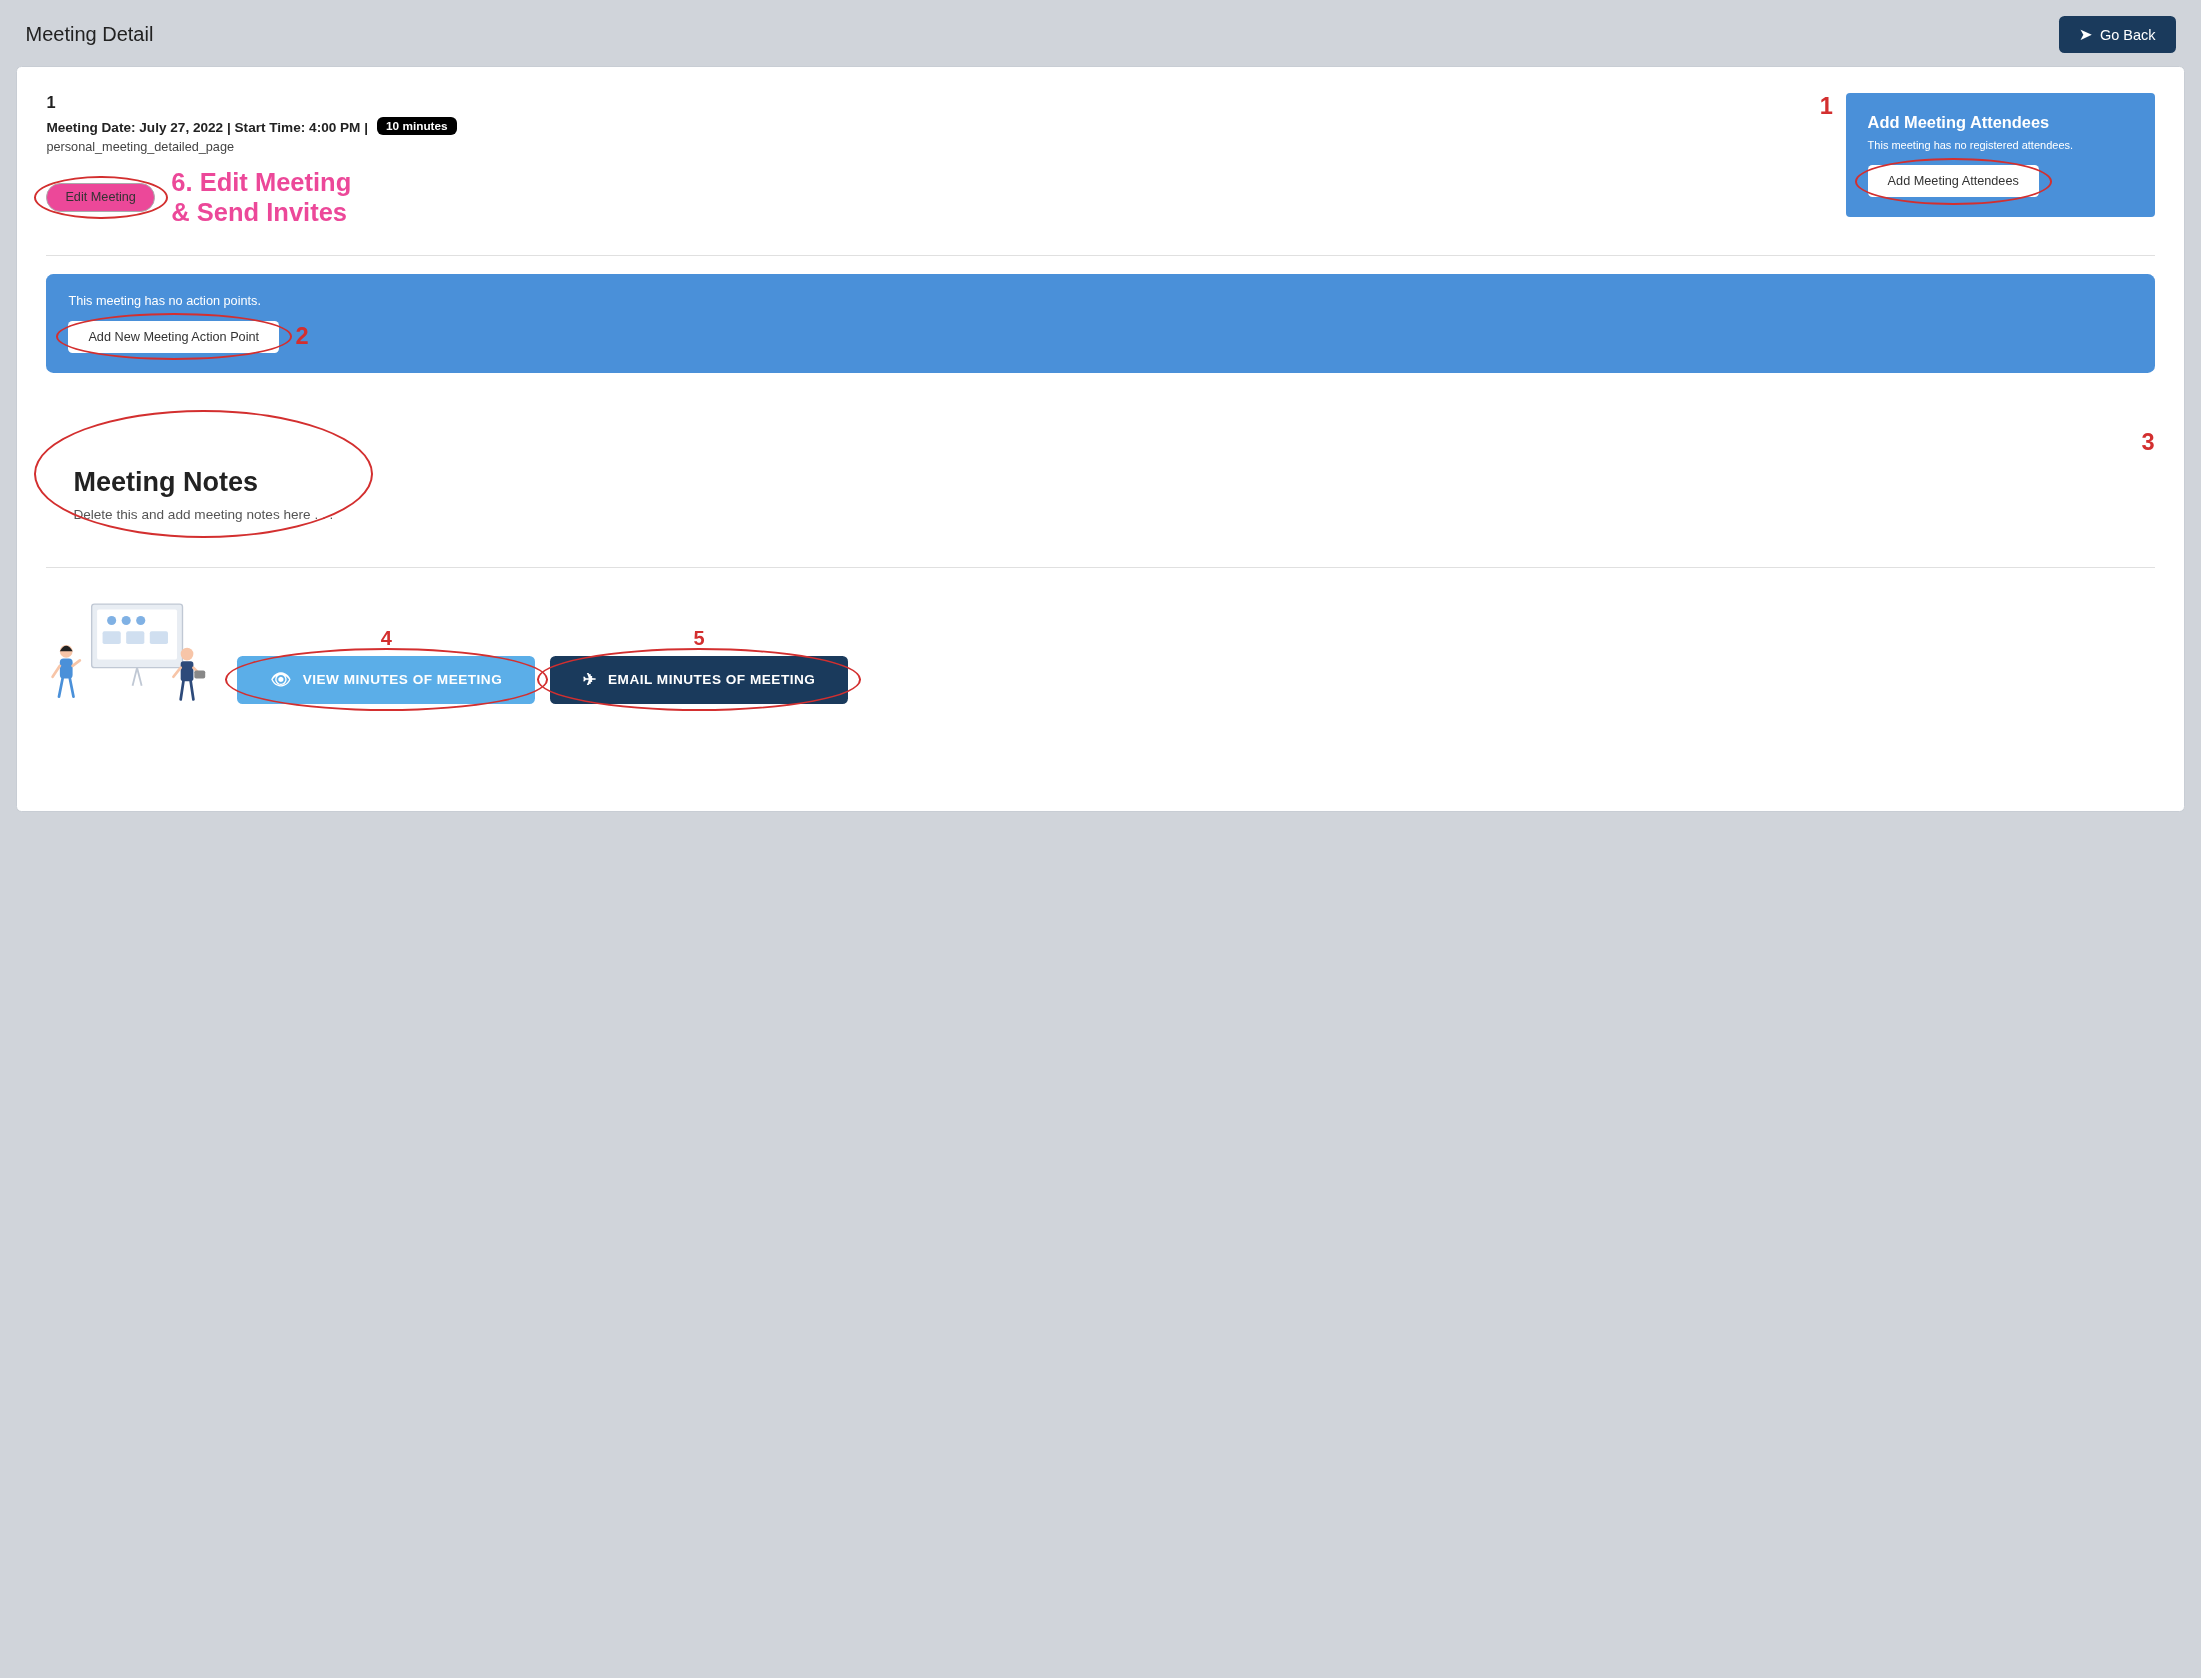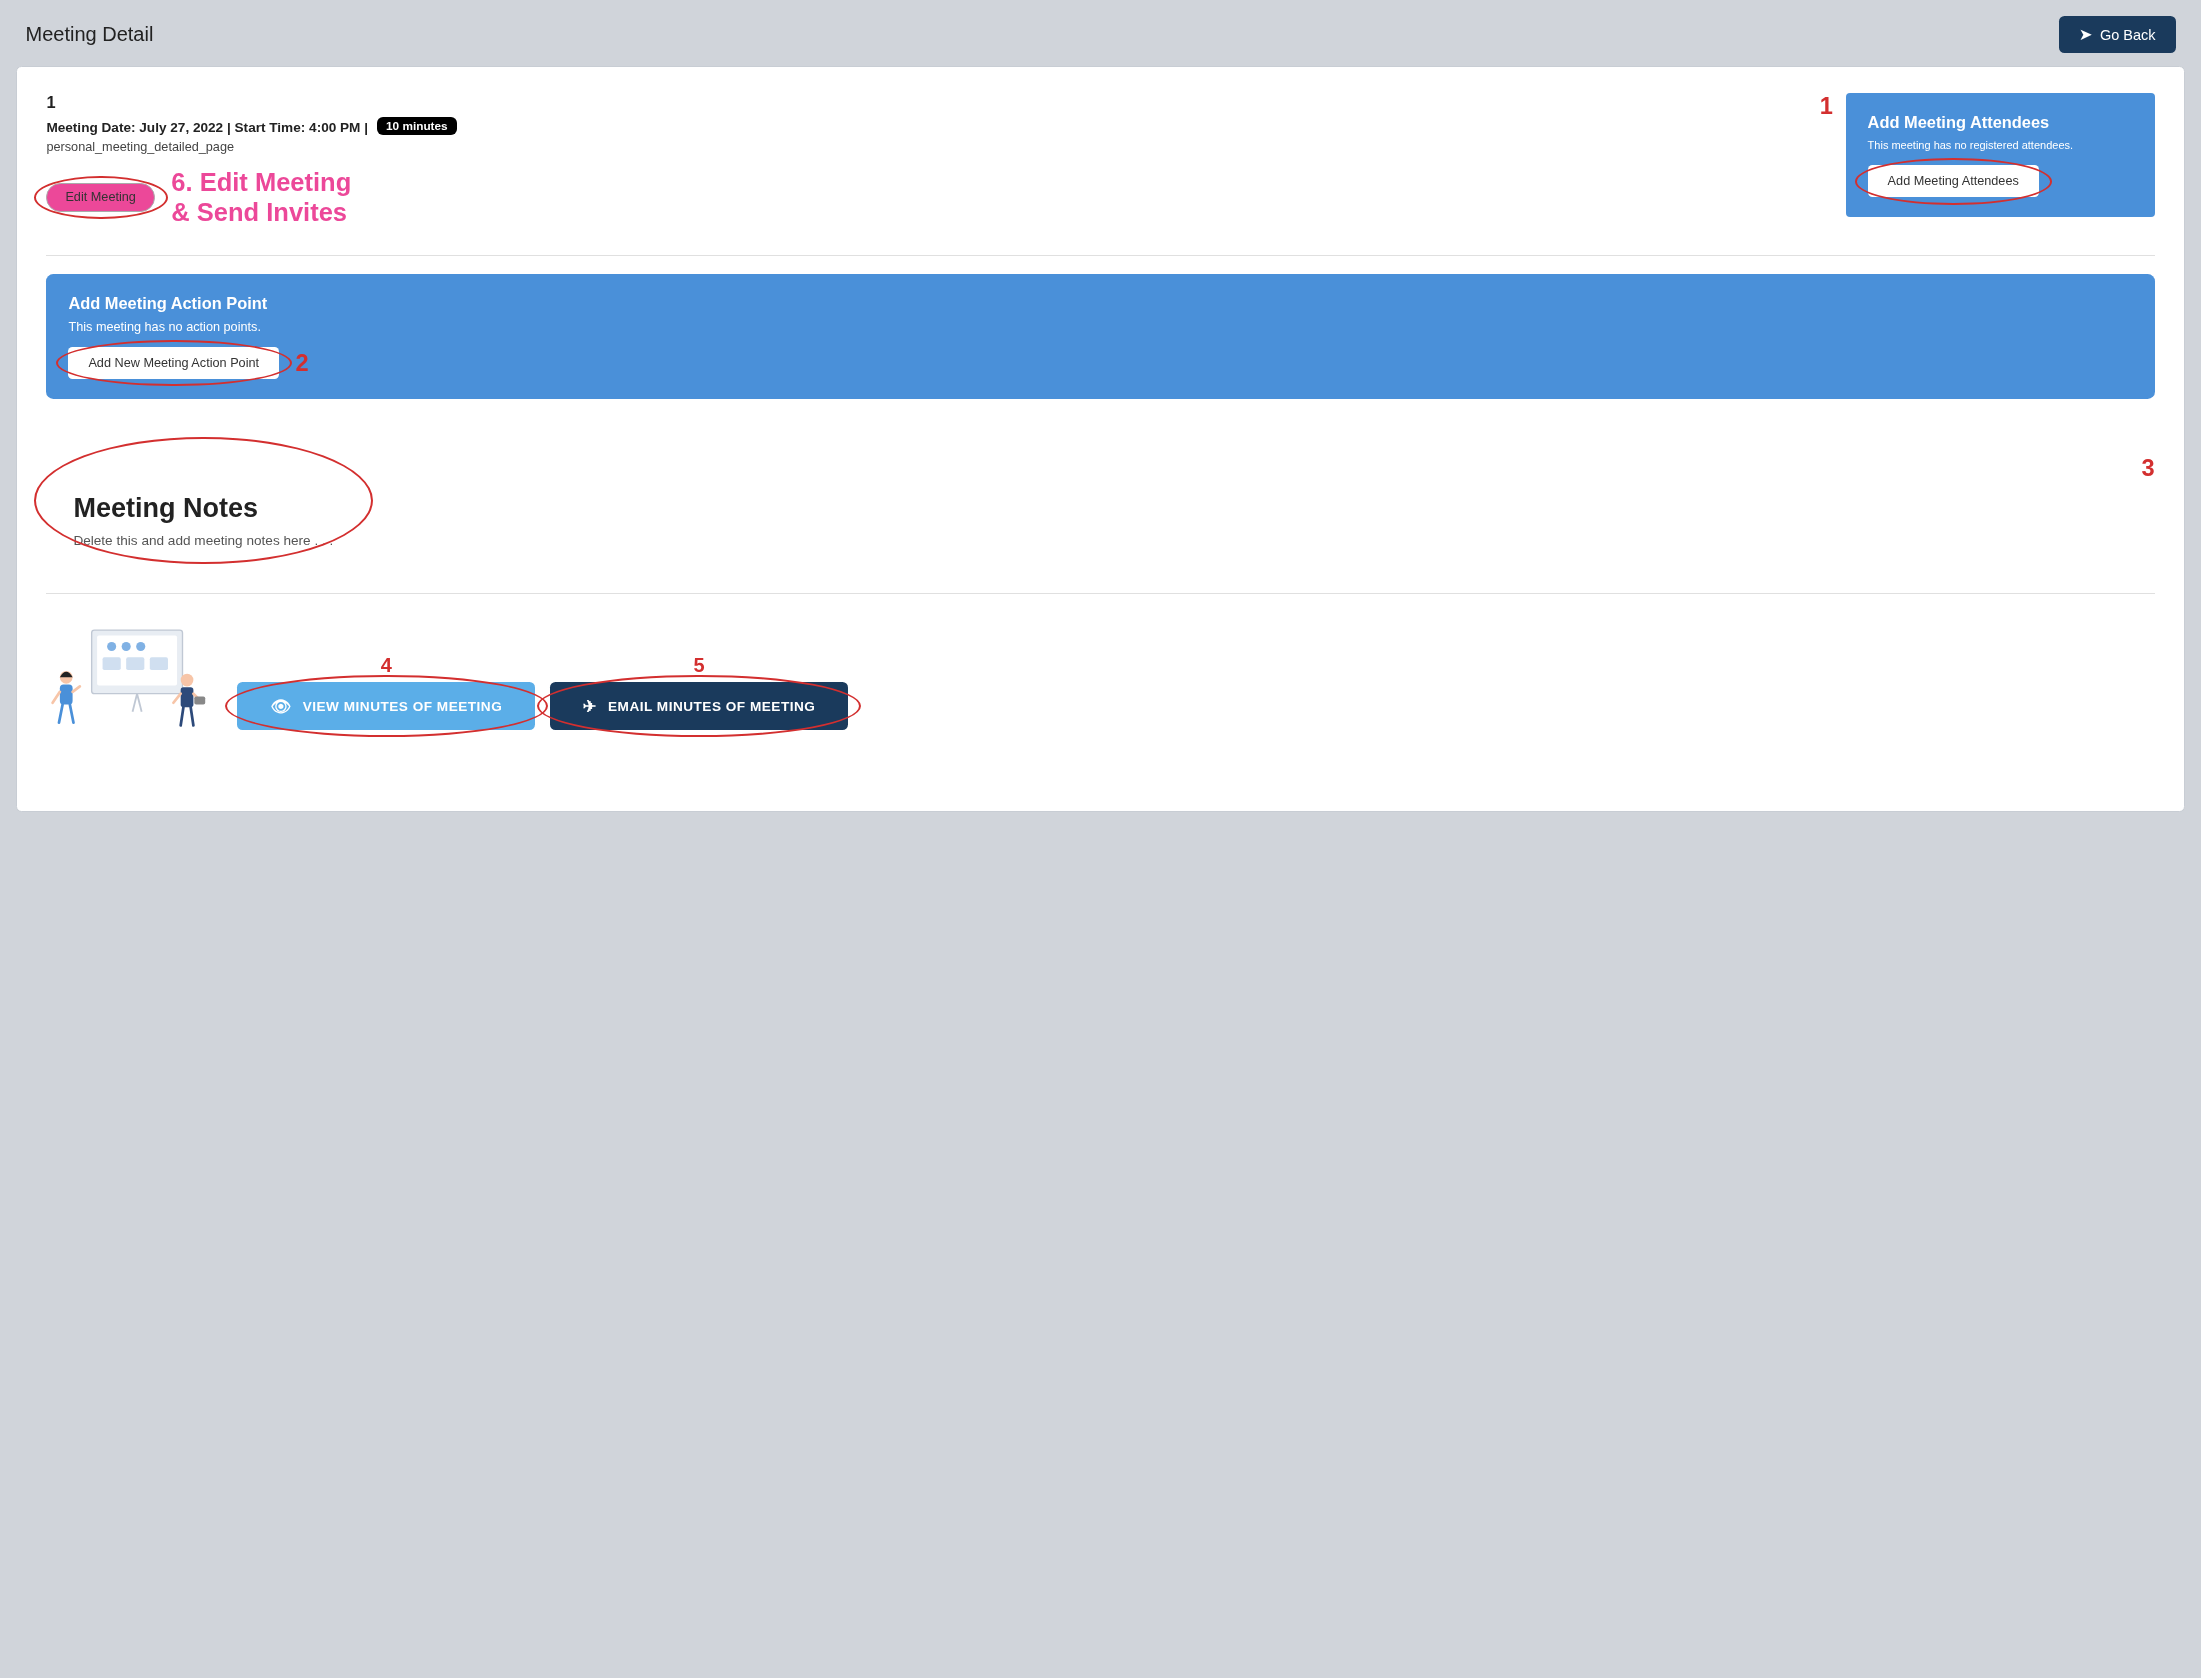--- a/index.html
+++ b/index.html
@@ -380,21 +380,20 @@
         <span class="oval-outline">
           <button class="add-attendees-btn">Add Meeting Attendees</button>
         </span>
       </div>
     </div>
   </div>
 
   <hr class="divider">
 
   <div class="action-point-box">
-    <div class="action-point-title">Add Meeting Action Point</div>
     <div class="action-point-desc">This meeting has no action points.</div>
     <div class="action-point-btn-row">
       <span class="oval-outline">
         <button class="add-action-btn">Add New Meeting Action Point</button>
       </span>
       <span class="action-annotation">2</span>
     </div>
   </div>
 
   <div class="meeting-notes-section">

